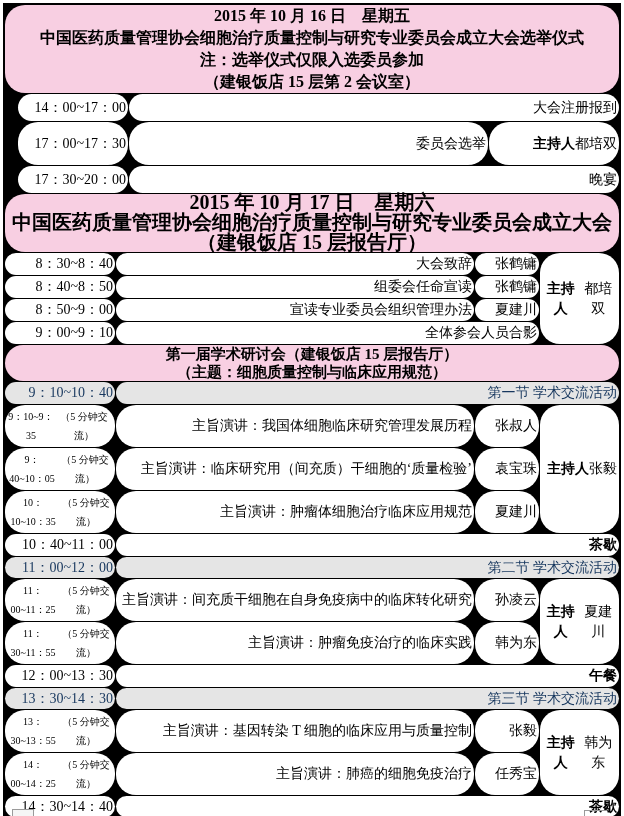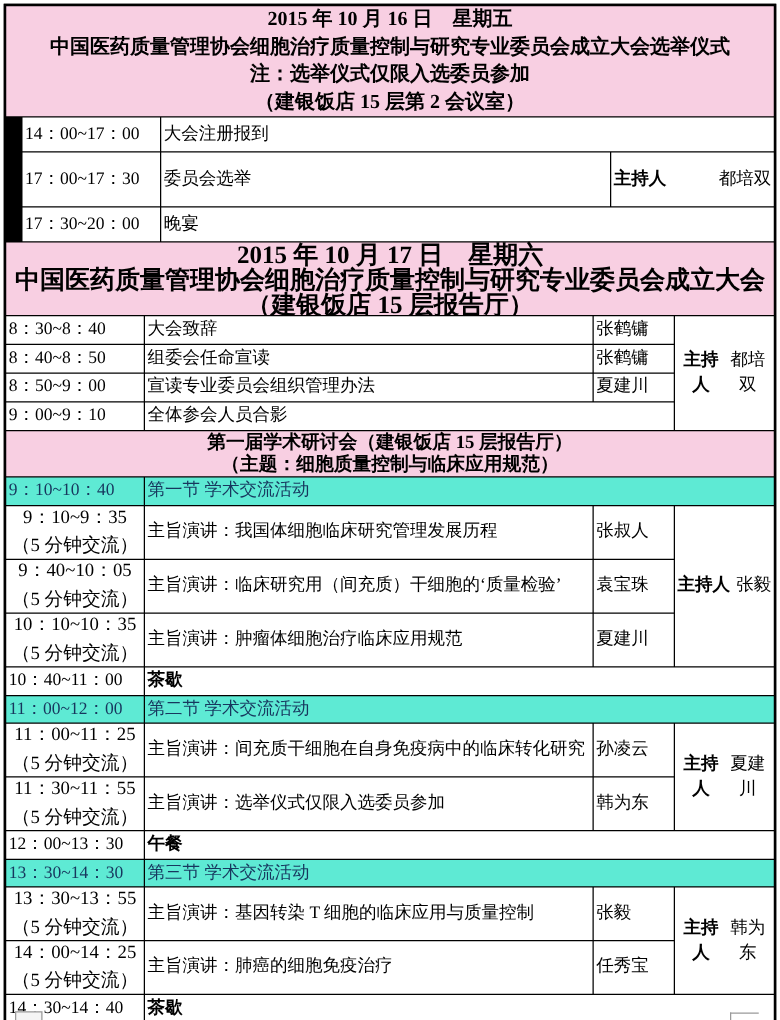--- a/index.html
+++ b/index.html
@@ -12,33 +12,34 @@
   .table{
     position:absolute;left:3px;top:3px;width:614px;
     border:2px solid #000;background:#000;
     display:flex;flex-direction:column;gap:1px;
   }
   .block{background:#000;display:grid;gap:1px;}
   .cols-b{grid-template-columns:110px 359px 1fr;padding-left:13px;}
   .cols-d{grid-template-columns:110px 358px 64px 1fr;}
   .cols-2{grid-template-columns:110px 1fr;}
   .cell{
-    background:#fff;display:flex;align-items:center;justify-content:space-between;
+    background:#fff;display:flex;align-items:center;justify-content:flex-end;
     text-align:center;font-size:14px;line-height:18px;padding:0 2px;
     box-sizing:border-box;
+    border-radius:20px;
   }
   .pink{background:#F8CFE2;}
-  .blue{background:#5eead4;color:#17375E;}
+  .blue{background:#e5e5e5;color:#17375E;}
   .hdr{flex-direction:column;font-weight:bold;}
   .hdr p{margin:0;}
   .hdr-1 p{font-size:16px;line-height:22px;}
   .hdr-2 p{font-size:20px;line-height:20px;}
   .hdr-3 p{font-size:15px;line-height:18px;}
   .time{font-size:14px;}
-  .time2{flex-direction:column;font-size:15px;line-height:19px;}
+  .time2{flex-direction:row;font-size:10px;line-height:19px;}
   .bold{font-weight:bold;}
   .mod{flex-direction:row;line-height:20px;}
   .mod .lbl{font-weight:bold;}
   .c1{grid-column:1;}
   .sp23{grid-column:2 / span 2;}
   .sp2b{grid-column:2 / span 2;}
   .modspan4{grid-area:1 / 4 / span 4 / 5;}
   .modspan3{grid-area:1 / 4 / span 3 / 5;}
   .modspan2{grid-area:1 / 4 / span 2 / 5;}
   .handle{
@@ -157,21 +158,21 @@
       <span>11：00~11：25</span>
       <span>（5 分钟交流）</span>
     </div>
     <div class="cell">主旨演讲：间充质干细胞在自身免疫病中的临床转化研究</div>
     <div class="cell">孙凌云</div>
 
     <div class="cell time2 c1">
       <span>11：30~11：55</span>
       <span>（5 分钟交流）</span>
     </div>
-    <div class="cell">主旨演讲：选举仪式仅限入选委员参加</div>
+    <div class="cell">主旨演讲：肿瘤免疫治疗的临床实践</div>
     <div class="cell">韩为东</div>
   </div>
 
   <div class="block cols-2" style="grid-template-rows:22px">
     <div class="cell time">12：00~13：30</div>
     <div class="cell bold">午餐</div>
   </div>
 
   <div class="block cols-2" style="grid-template-rows:21px">
     <div class="cell blue time">13：30~14：30</div>

